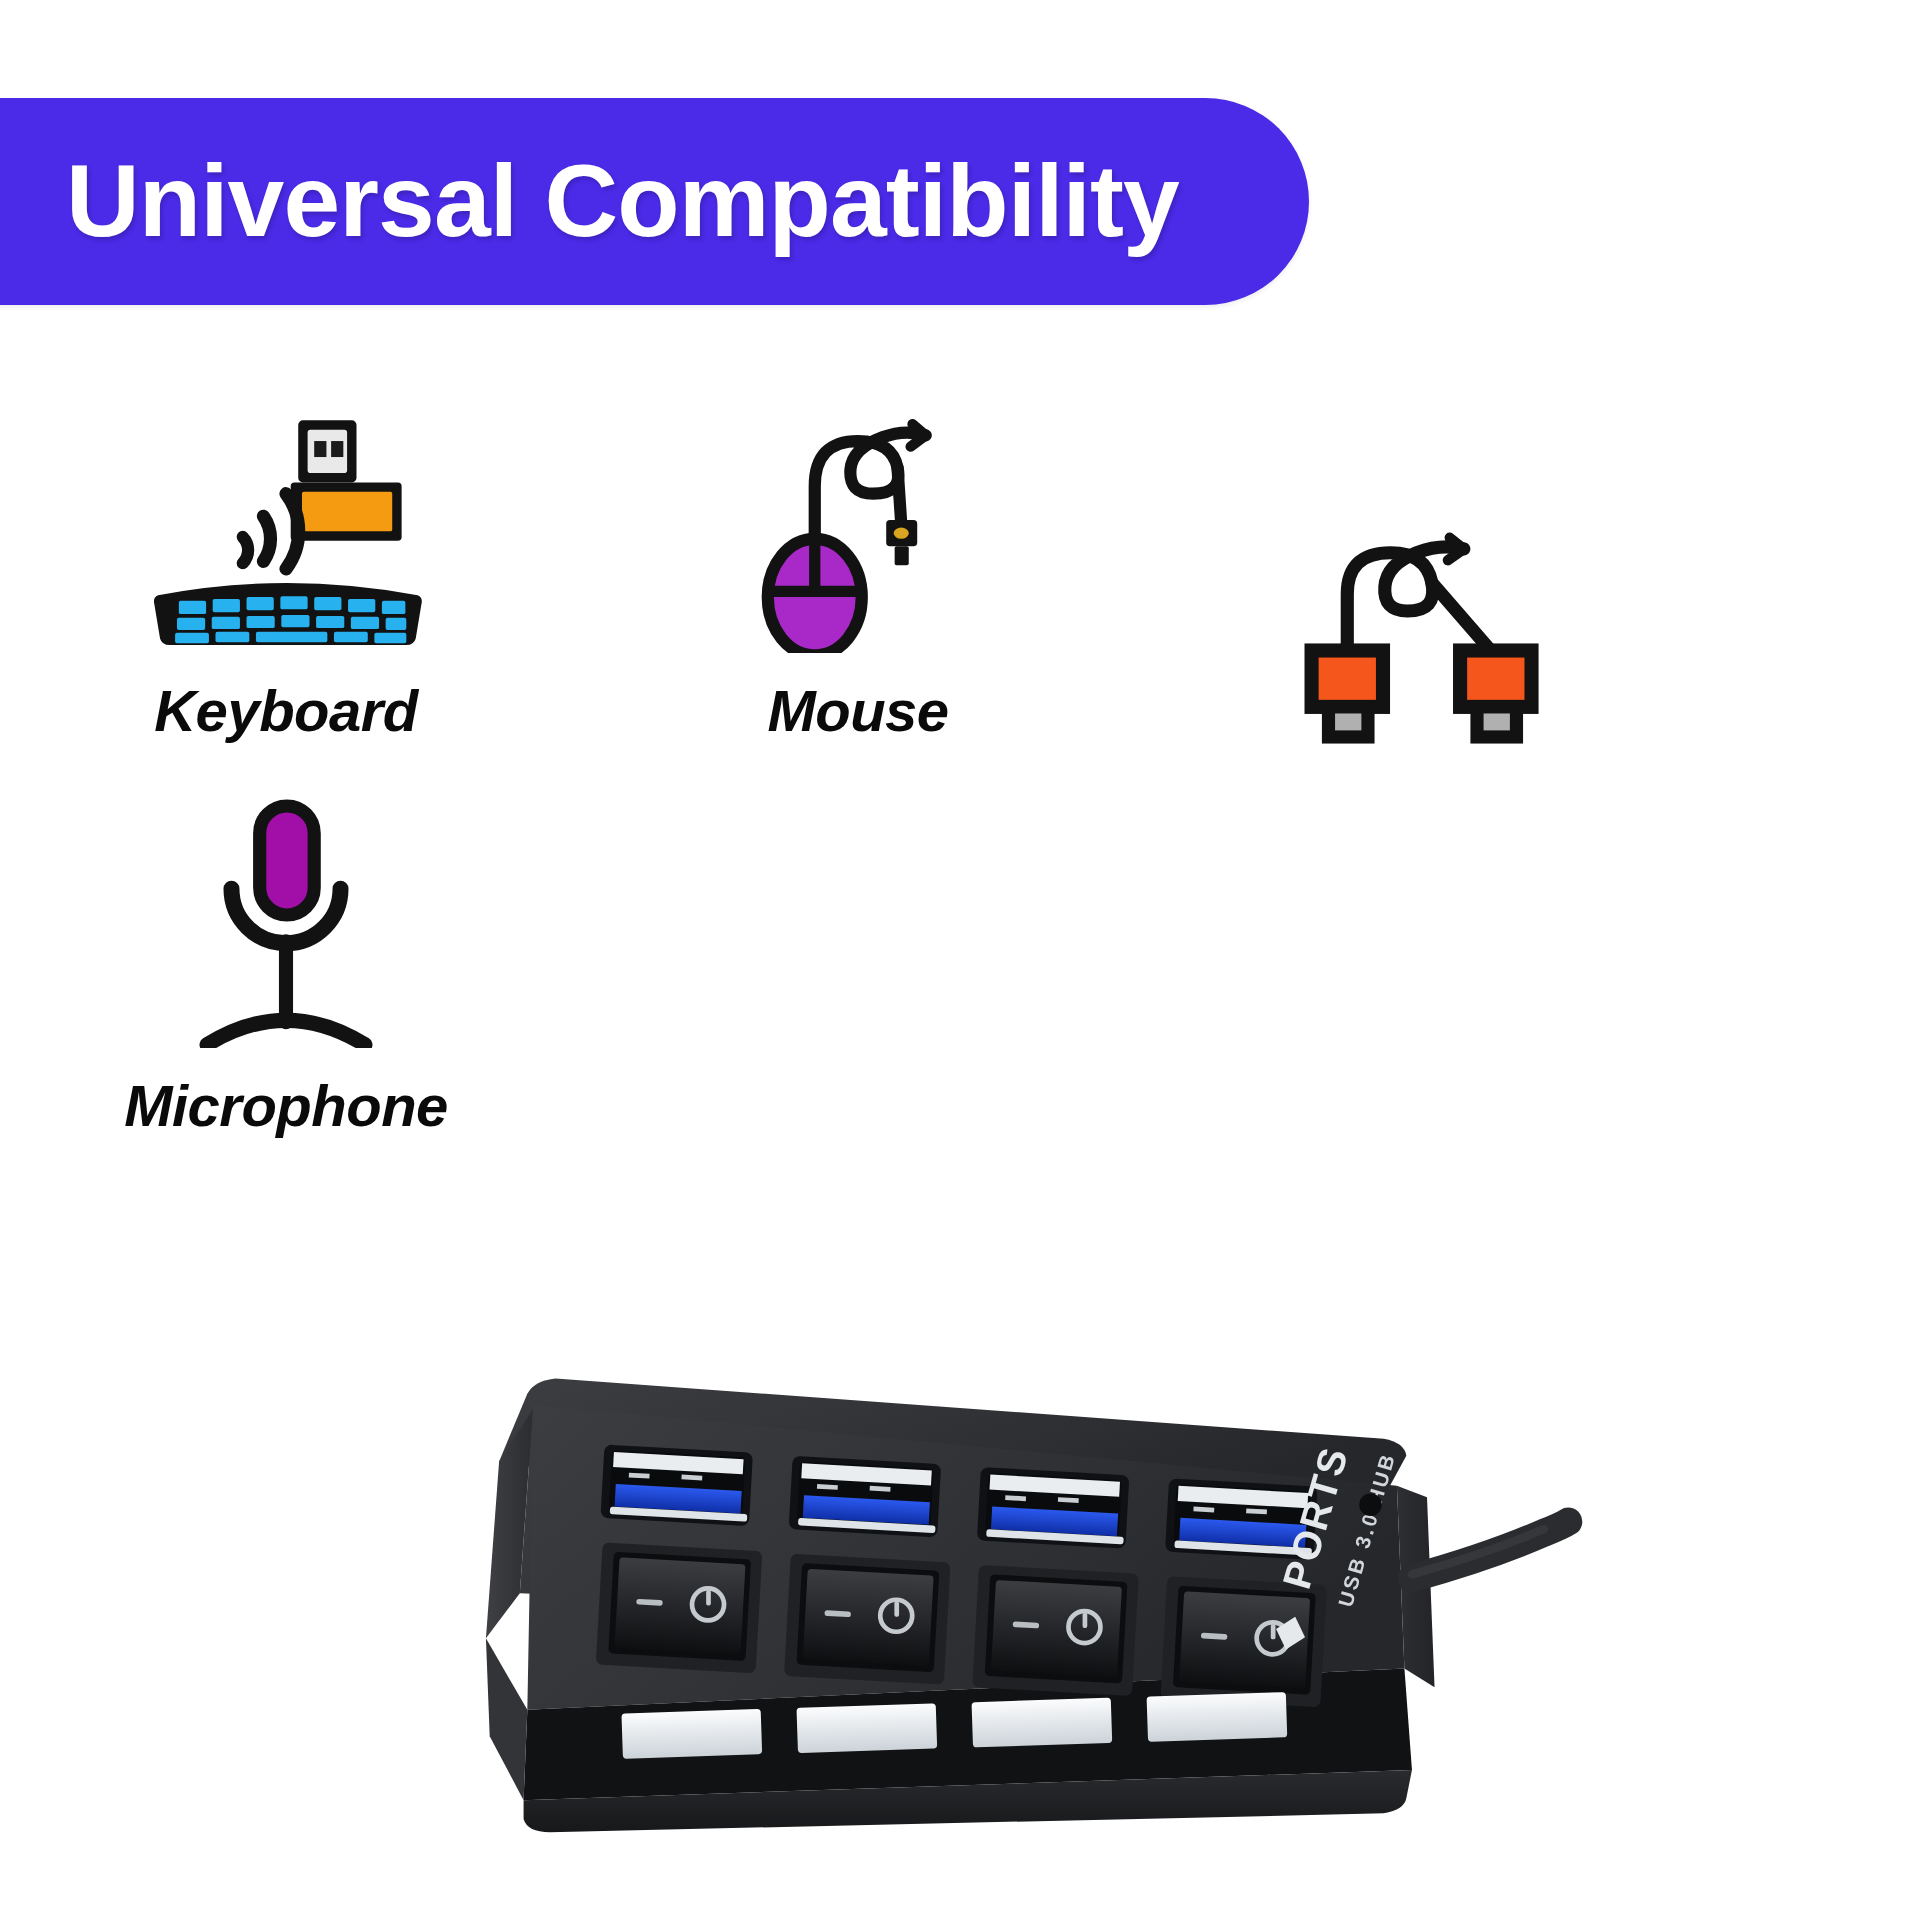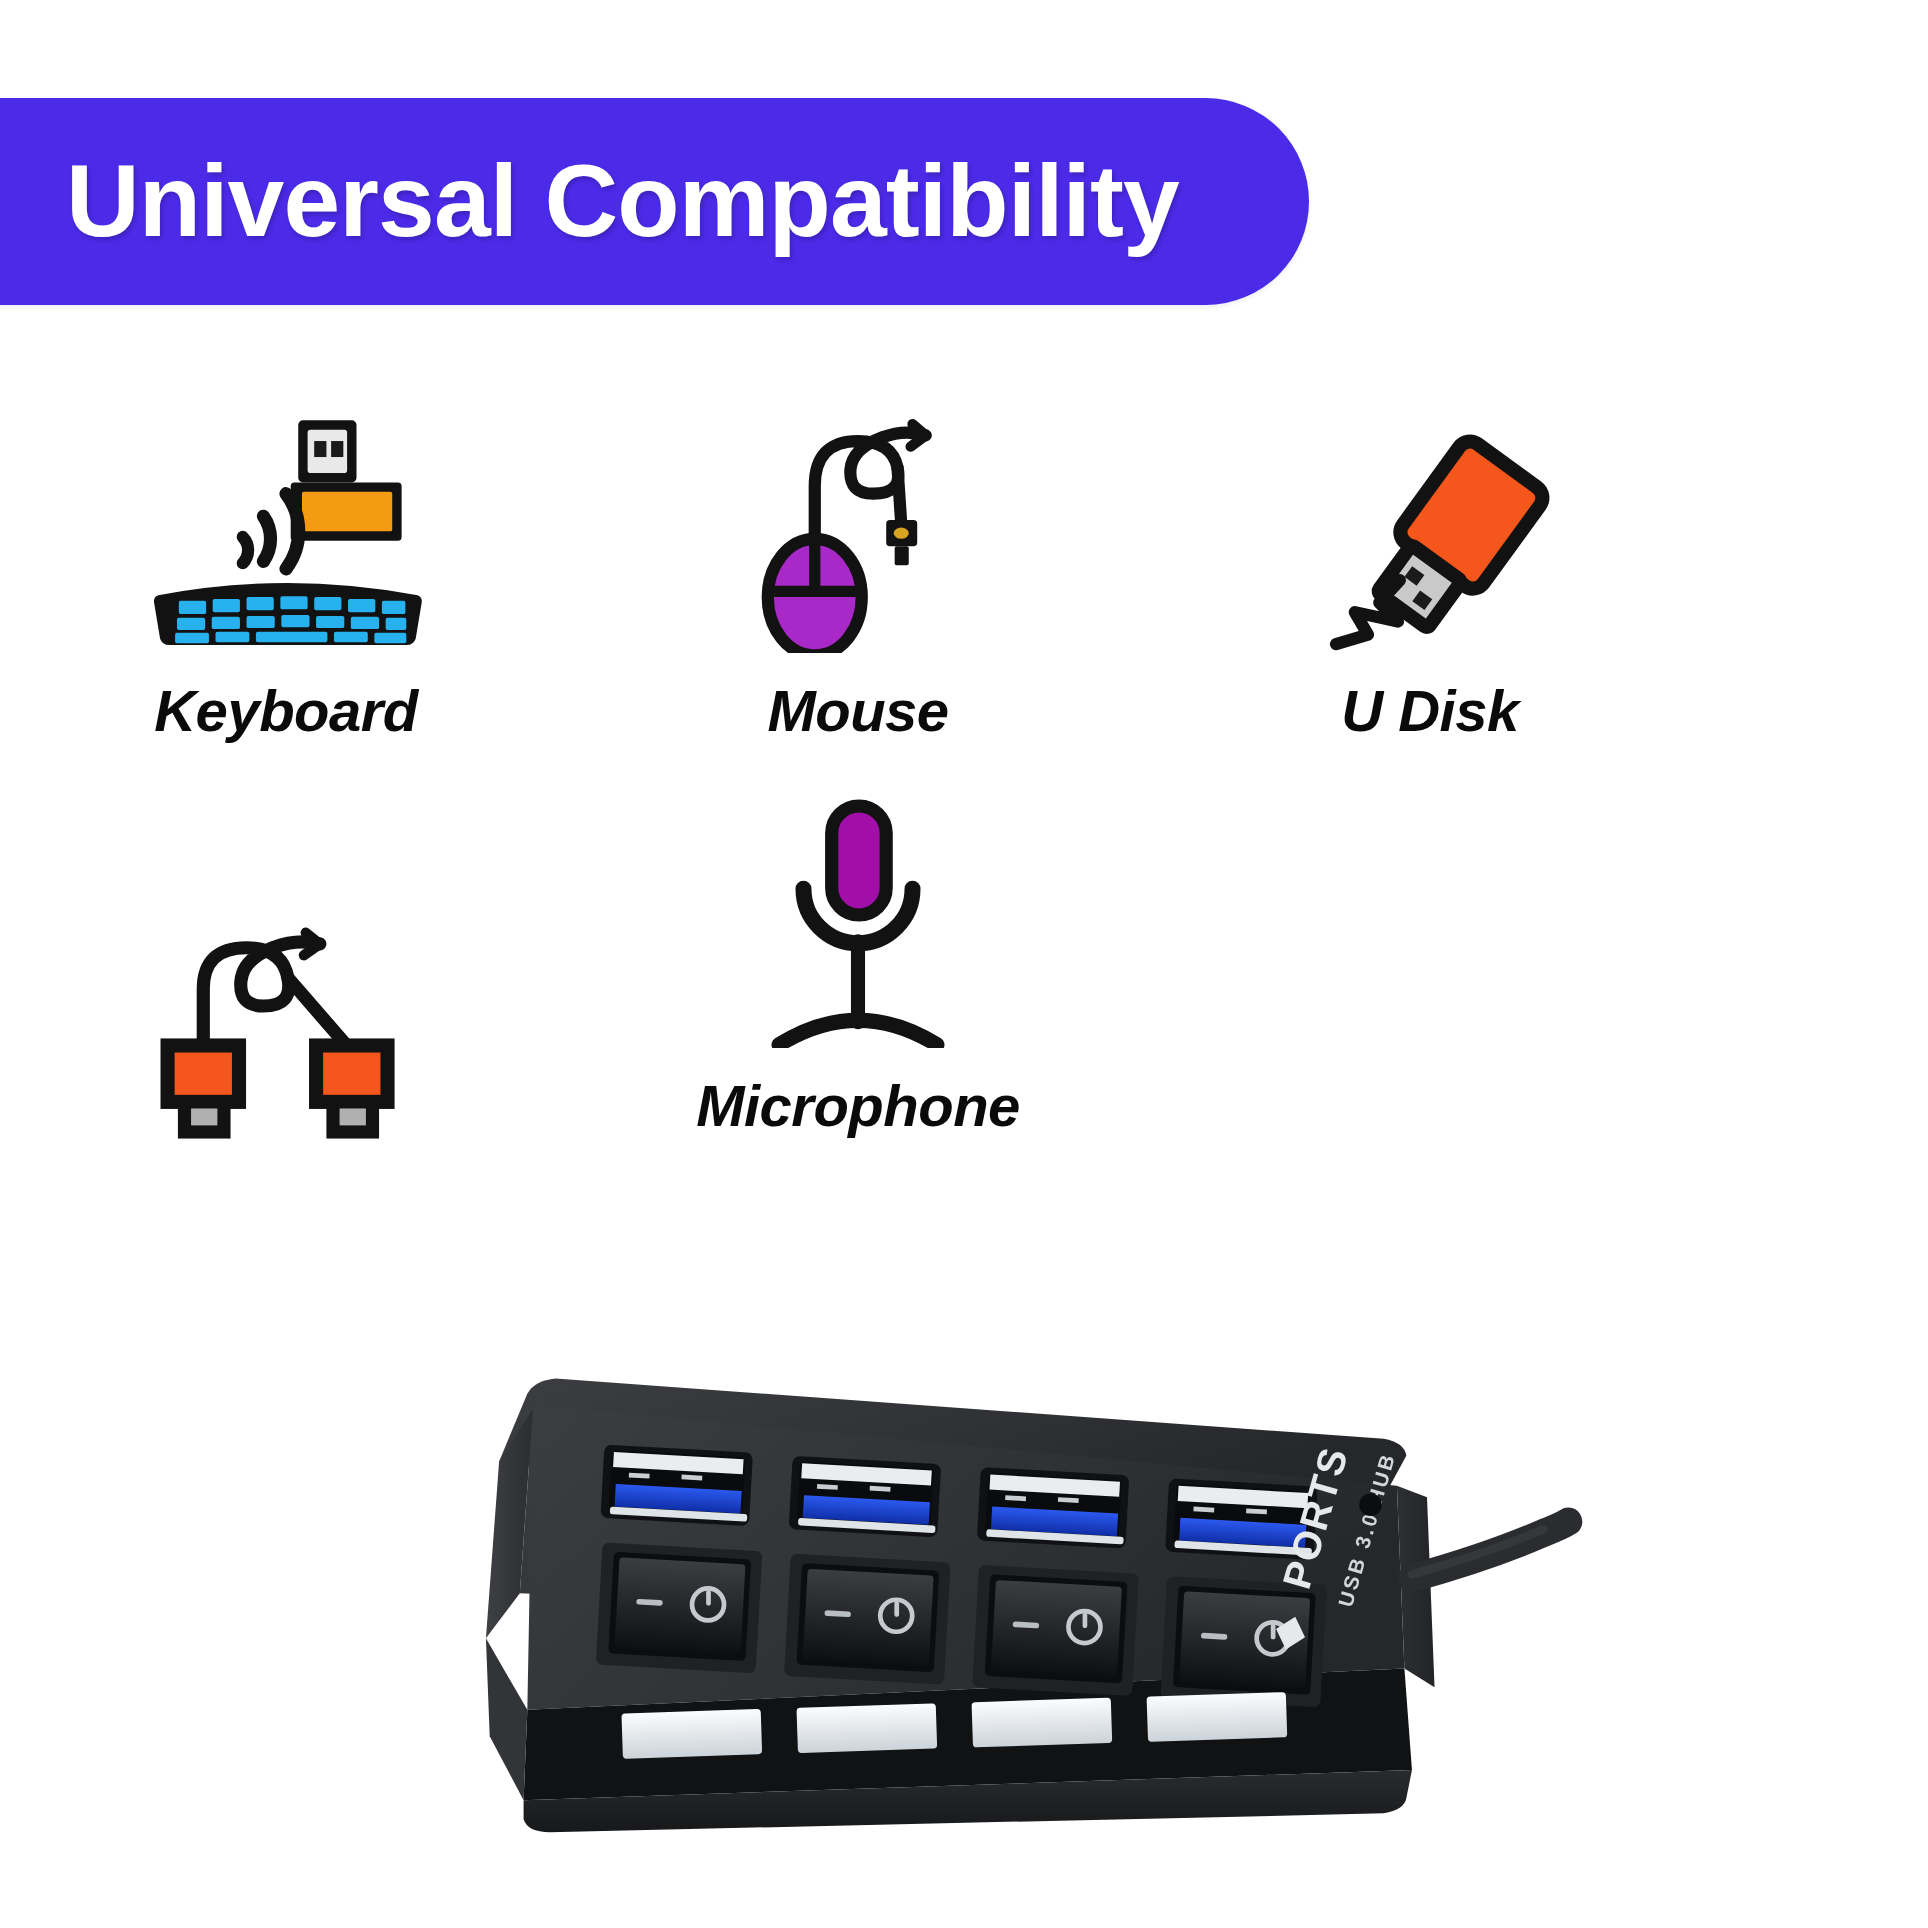--- a/index.html
+++ b/index.html
@@ -109,34 +109,20 @@
         <ellipse cx="196" cy="138" rx="8" ry="6" fill="#d9a520"></ellipse>
         <rect x="189" y="152" width="15" height="20" rx="2" fill="#121212"></rect>
         <ellipse cx="104" cy="206" rx="50" ry="62" fill="#a828c8" stroke="#121212" stroke-width="13"></ellipse>
         <path d="M104 146 L104 200 M56 200 L152 200" stroke="#121212" stroke-width="12" stroke-linecap="round"></path>
       </svg>
     </div>
     <div class="cap">Mouse</div>
   </div>
 
 
-  <div class="cell">
-    <div class="art">
-      <svg width="282" height="250" viewBox="0 0 300 265">
-        <g transform="rotate(36 150 130)">
-          <rect x="126" y="30" width="106" height="130" rx="14" fill="#f4561b" stroke="#121212" stroke-width="15"></rect>
-          <rect x="146" y="158" width="66" height="62" rx="4" fill="#c9c9c9" stroke="#121212" stroke-width="15"></rect>
-          <rect x="160" y="176" width="16" height="14" fill="#1b1b1b"></rect>
-          <rect x="182" y="192" width="16" height="14" fill="#1b1b1b"></rect>
-        </g>
-        <path d="M118 188 L96 212 L116 232 L70 222 L84 246 L50 256" fill="none" stroke="#121212" stroke-width="13" stroke-linecap="round" stroke-linejoin="round"></path>
-      </svg>
-    </div>
-    <div class="cap">U Disk</div>
-  </div>
 
   <div class="cell">
     <div class="art">
       <svg width="282" height="250" viewBox="0 0 300 265">
         <path d="M62 170 L62 106 Q62 62 108 62 Q146 62 152 94 Q158 124 126 124 Q100 124 102 98 Q104 74 136 62 Q162 52 186 58" fill="none" stroke="#121212" stroke-width="14" stroke-linecap="round" stroke-linejoin="round"></path>
         <path d="M186 58 L171 46 M186 58 L169 70" fill="none" stroke="#121212" stroke-width="11" stroke-linecap="round"></path>
         <path d="M152 94 L218 170" fill="none" stroke="#121212" stroke-width="14" stroke-linecap="round"></path>
         <rect x="24" y="166" width="76" height="60" fill="#f4561b" stroke="#121212" stroke-width="15"></rect>
         <rect x="42" y="226" width="42" height="32" fill="#b0b0b0" stroke="#121212" stroke-width="14"></rect>
         <rect x="182" y="166" width="76" height="60" fill="#f4561b" stroke="#121212" stroke-width="15"></rect>

